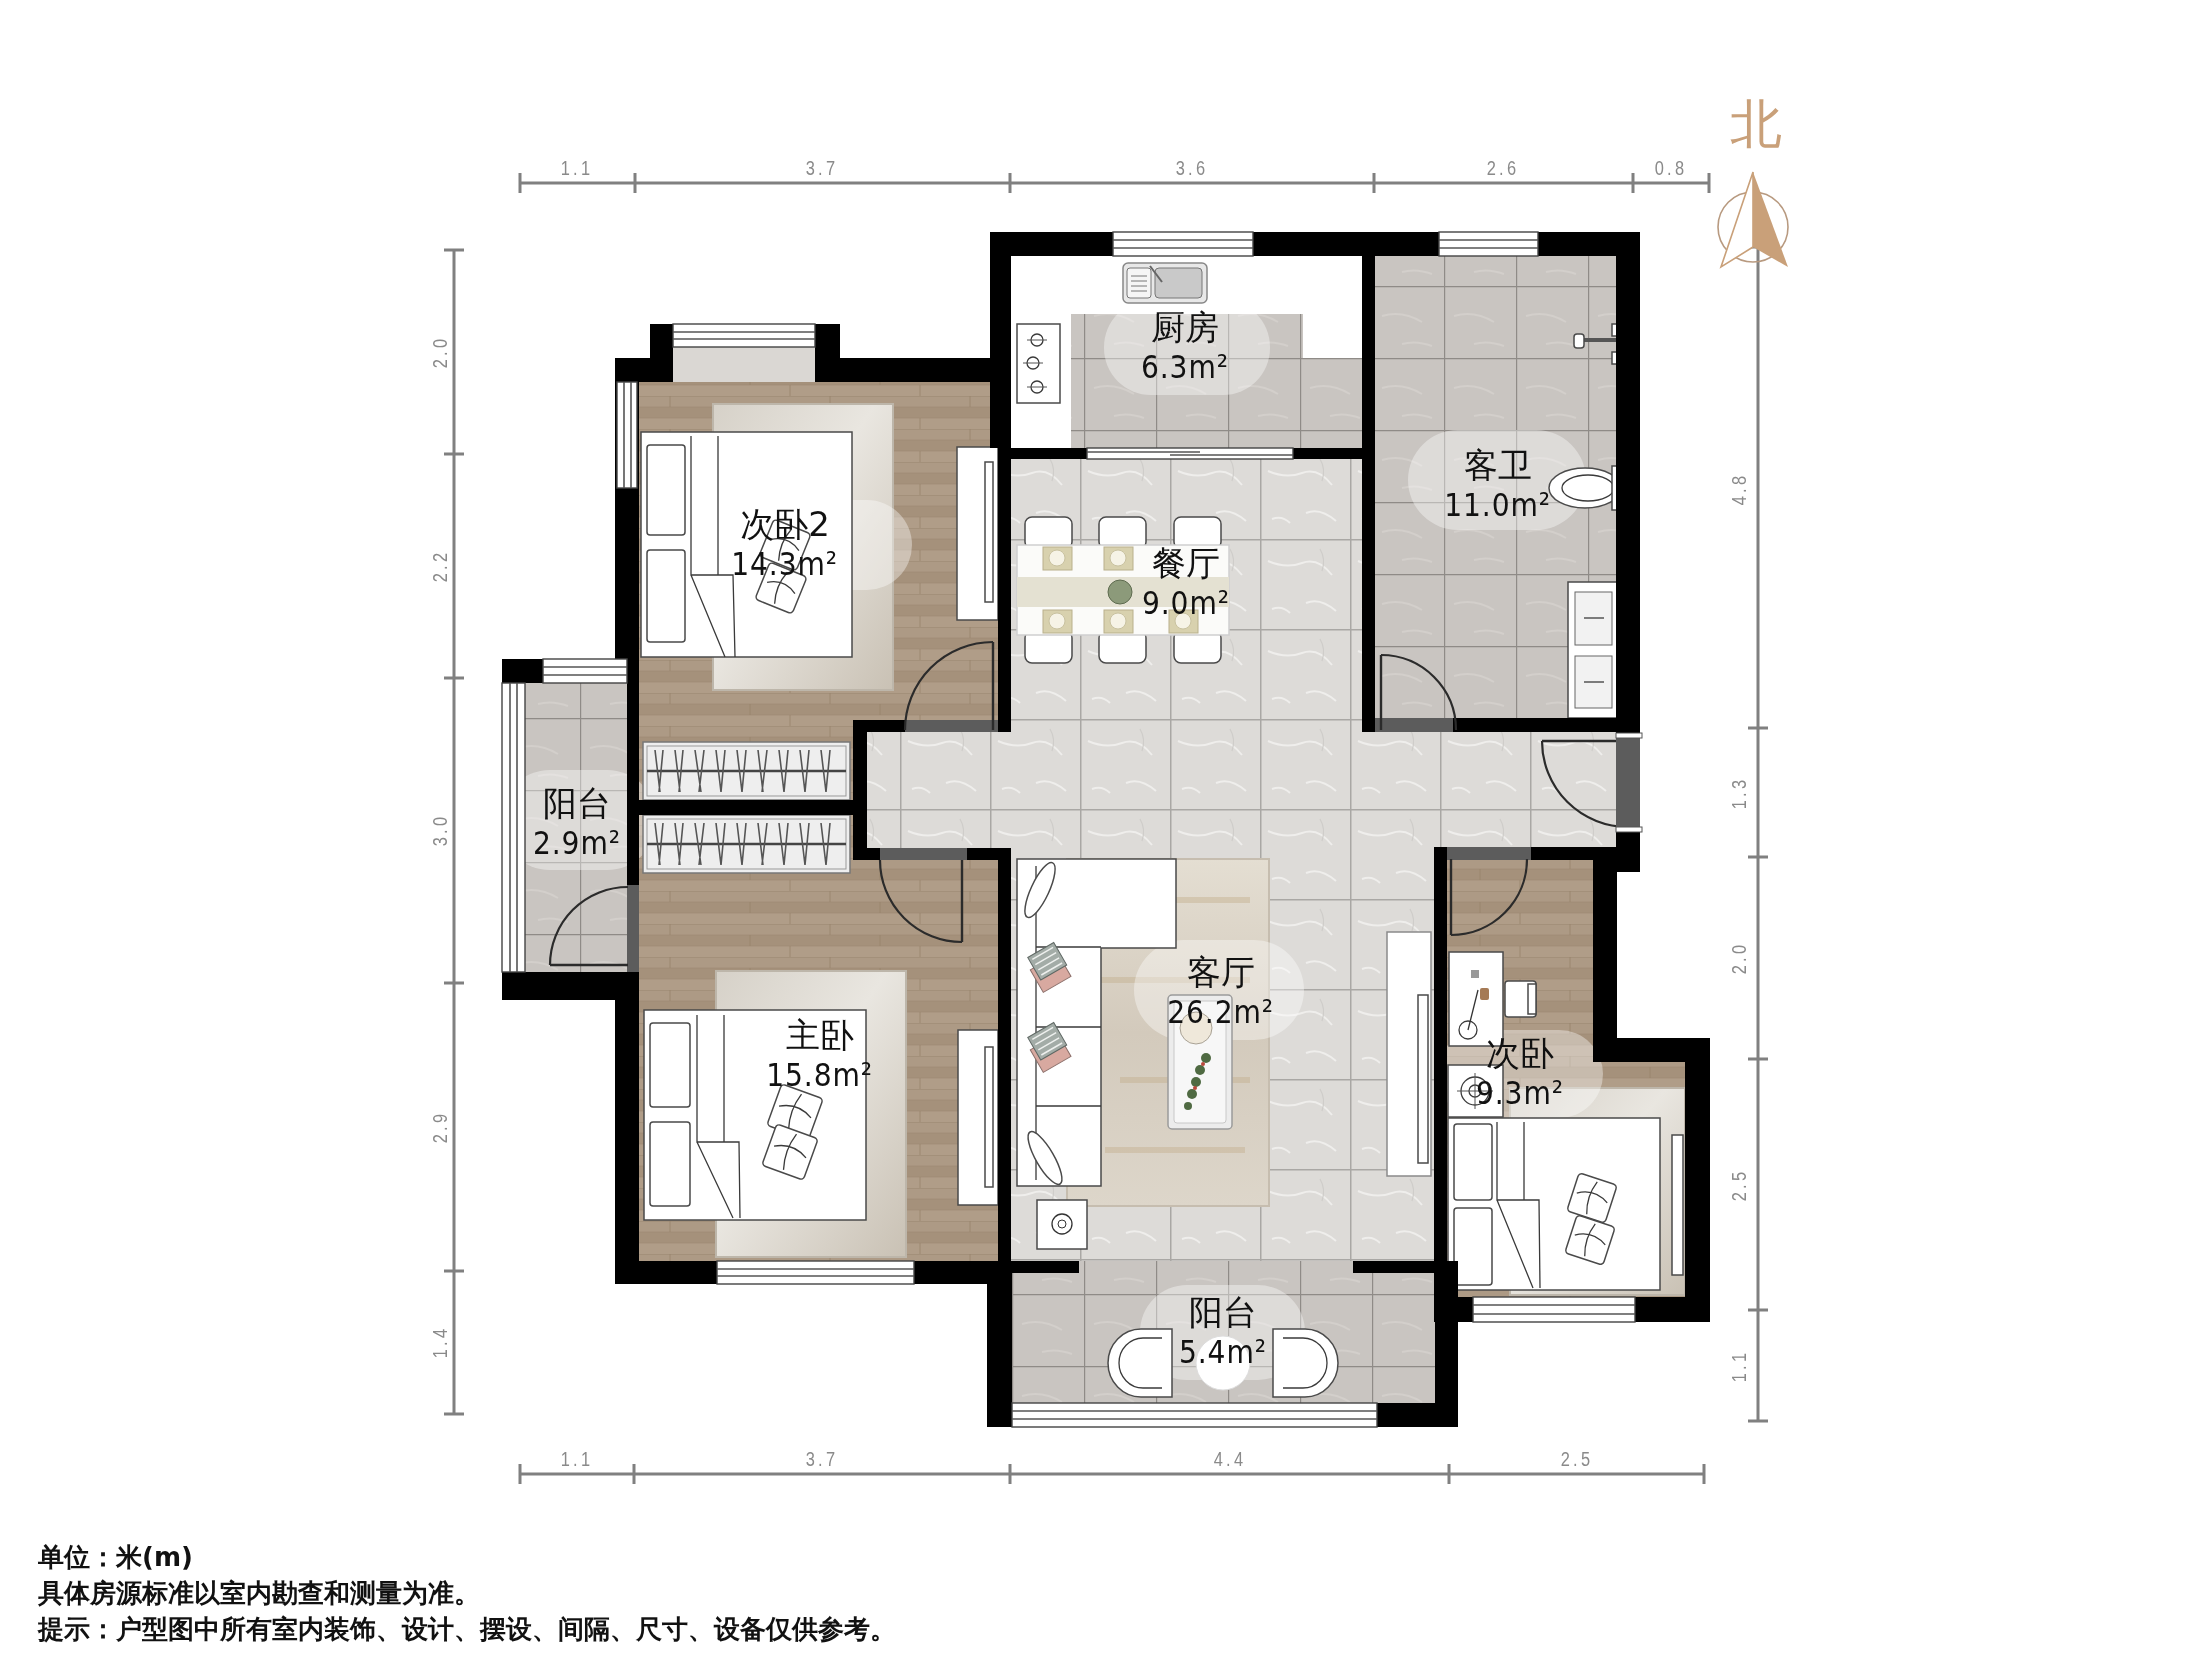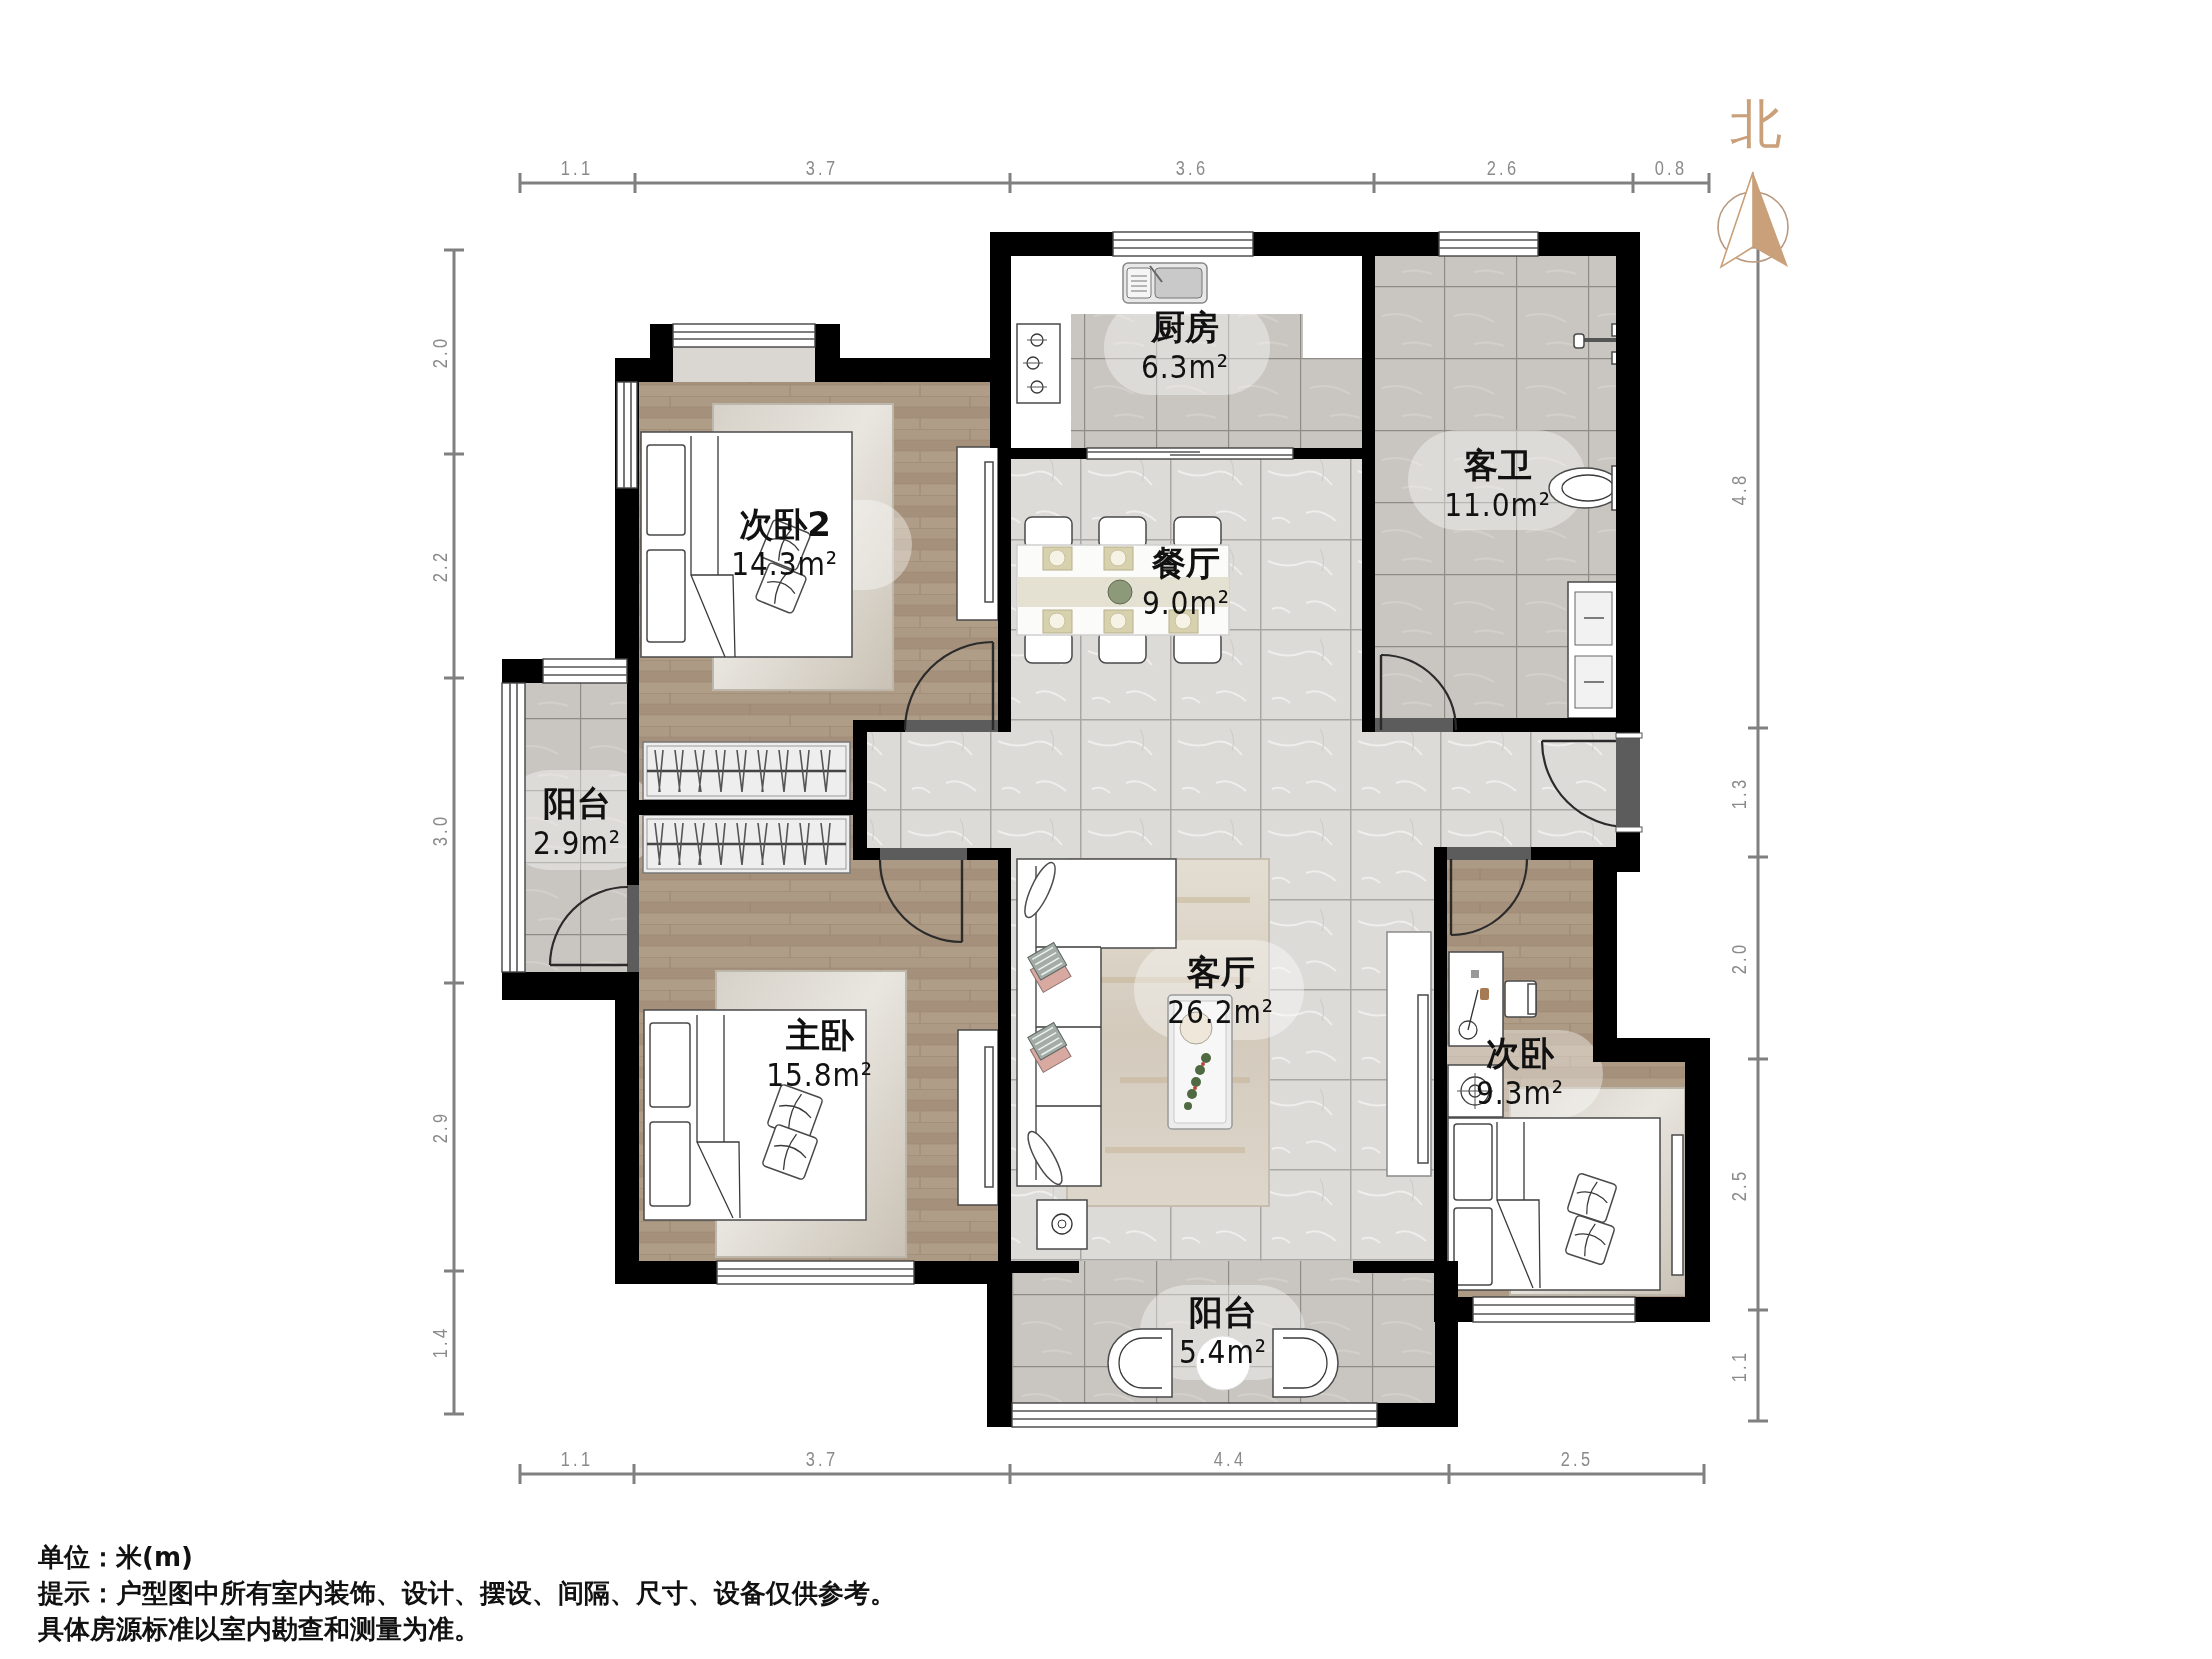--- a/index.html
+++ b/index.html
@@ -13,21 +13,21 @@
   .win{fill:#ffffff;stroke:#444;stroke-width:1.4;}
   .winline{stroke:var(--window-line);stroke-width:1.6;}
   .thr{fill:var(--threshold);}
   .door-arc{stroke:#2b2b2b;stroke-width:2.2;fill:none;}
   .door-leaf{stroke:#2b2b2b;stroke-width:2.4;}
   .furn{fill:#ffffff;stroke:#4a4a4a;stroke-width:1.5;}
   .furn-thin{fill:none;stroke:#3a3a3a;stroke-width:1.3;}
   .dimline{stroke:var(--dimension);stroke-width:3;}
   .pill{fill:#ffffff;fill-opacity:0.38;}
   .room-label{position:absolute;width:220px;text-align:center;color:var(--text);pointer-events:none;}
-  .room-name{display:block;font-size:34px;line-height:40px;font-weight:bold;}
+  .room-name{display:block;font-size:34px;line-height:40px;font-weight:normal;}
   .room-area{display:block;font-size:32px;line-height:40px;letter-spacing:1px;}
   .room-area span{display:inline-block;transform:scaleX(0.88);}
   .dim{position:absolute;color:#8a8a8a;font-family:"Liberation Sans",sans-serif;font-size:20px;letter-spacing:4px;white-space:nowrap;transform:translate(-50%,-50%) scaleX(0.82);}
   .dim.v{transform:translate(-50%,-50%) rotate(-90deg) scaleX(0.82);}
   .north{position:absolute;left:1756px;top:125px;transform:translate(-50%,-50%);color:var(--compass);font-size:52px;font-weight:300;}
   .notes{position:absolute;left:38px;top:1507px;color:var(--text);font-size:26px;line-height:36px;font-weight:bold;margin-top:32px;}
   .notes div{white-space:nowrap;}
 </style>
 </head>
 <body>
@@ -488,15 +488,15 @@
   <span class="room-name">次卧</span>
   <span class="room-area"><span>9.3m²</span></span>
 </div>
 <div class="room-label" style="left:1113px;top:1292px">
   <span class="room-name">阳台</span>
   <span class="room-area"><span>5.4m²</span></span>
 </div>
 
 <div class="notes">
   <div>单位：米(m)</div>
+  <div>具体房源标准以室内勘查和测量为准。</div>
   <div>提示：户型图中所有室内装饰、设计、摆设、间隔、尺寸、设备仅供参考。</div>
-  <div>具体房源标准以室内勘查和测量为准。</div>
 </div>
 
 </body></html>

